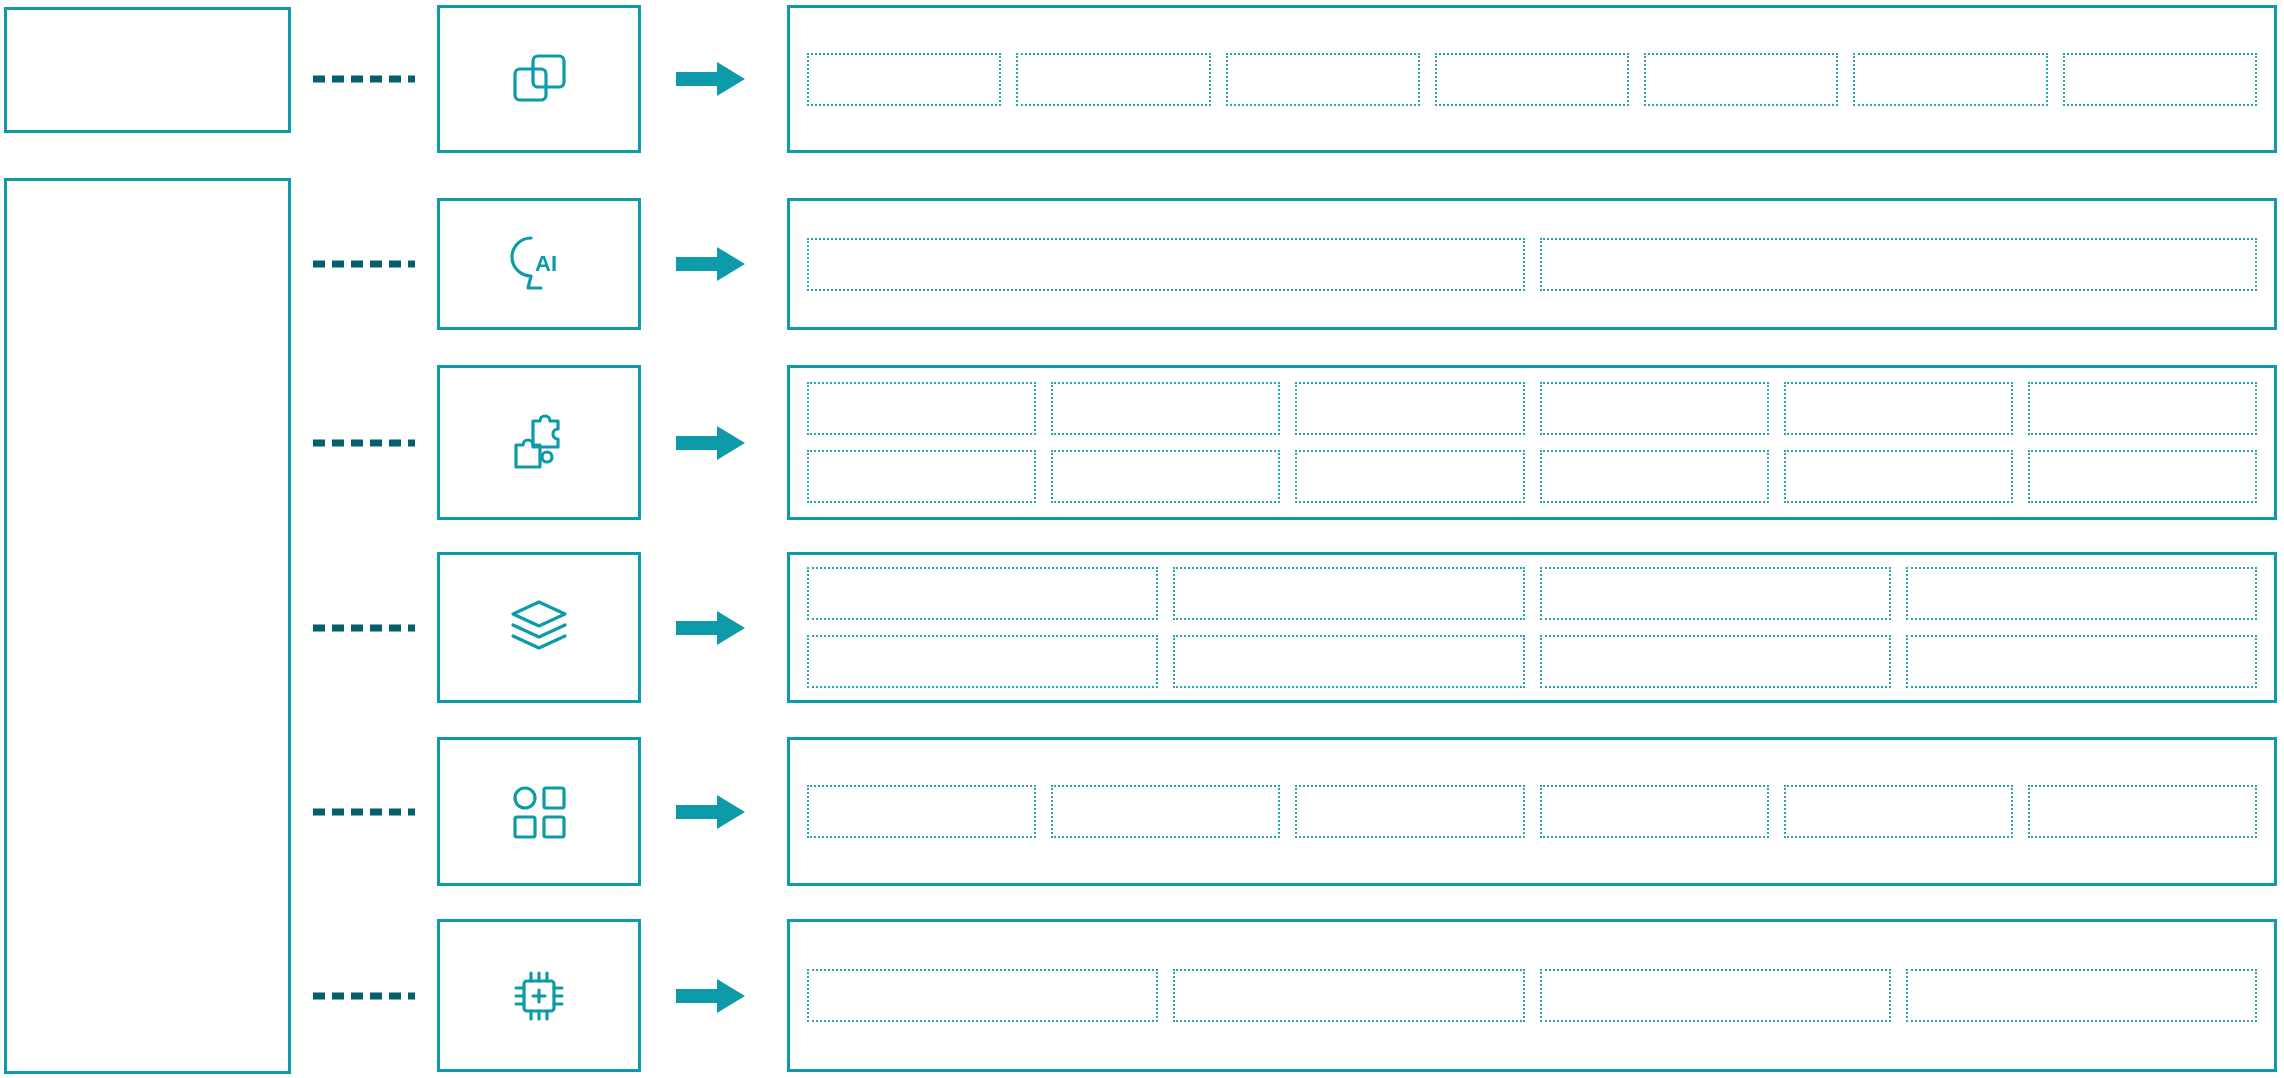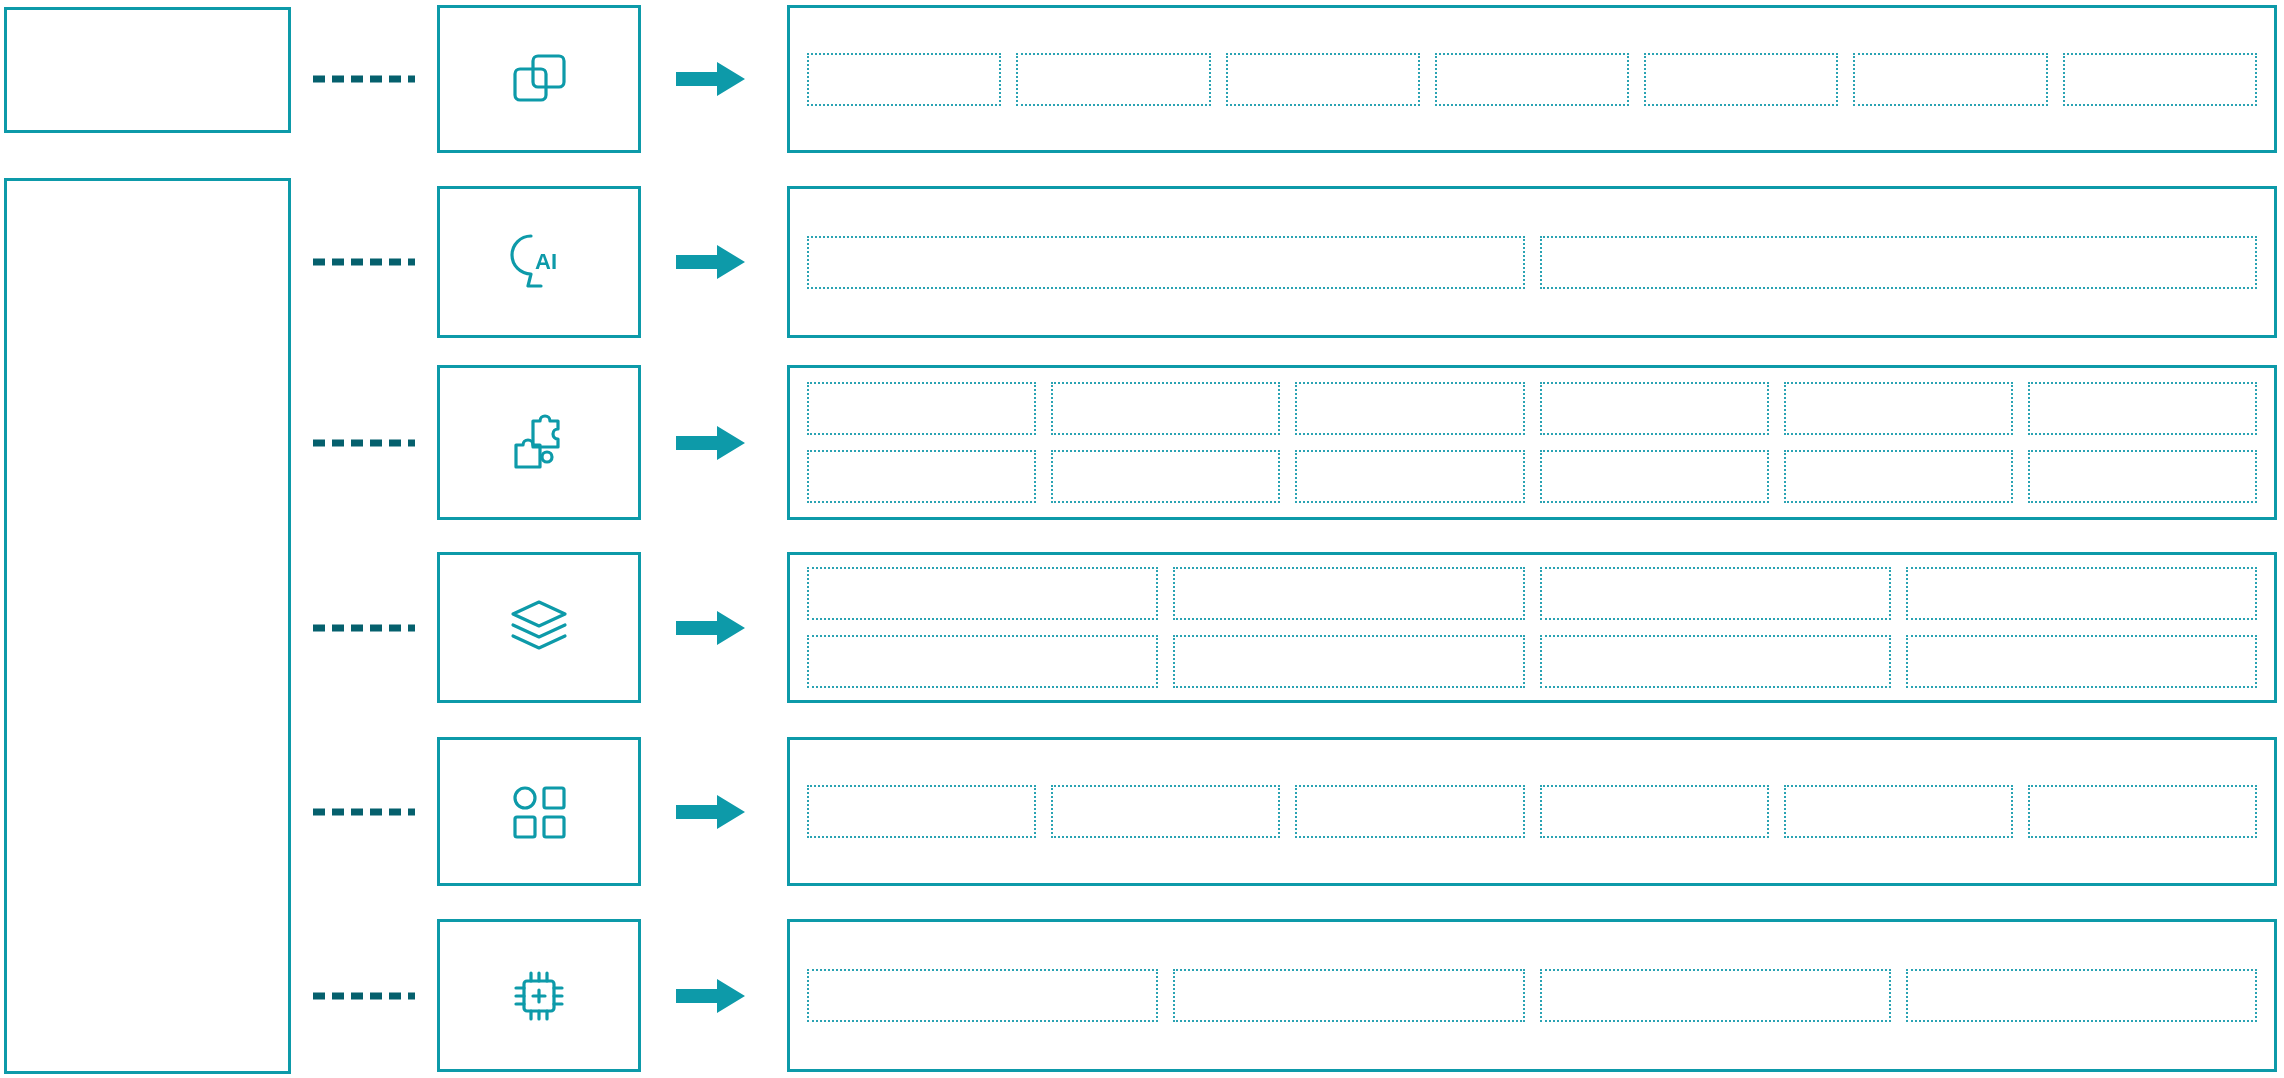--- a/index.html
+++ b/index.html
@@ -25,21 +25,21 @@
     position: absolute;
     border: 3px solid var(--primary);
     background: #ffffff;
   }
   .top-left-box  { left: 4px;  top: 7px;   width: 287px; height: 126px; }
   .left-main-box { left: 4px;  top: 178px; width: 287px; height: 896px; }
 
   
   .row { position: absolute; left: 0; width: 100%; }
   .r1 { top: 5px;   height: 148px; }
-  .r2 { top: 186px; height: 152px; padding-left: 47px; }
+  .r2 { top: 198px; height: 132px; padding-left: 47px; }
   .r3 { top: 365px; height: 155px; }
   .r4 { top: 552px; height: 151px; }
   .r5 { top: 737px; height: 149px; }
   .r6 { top: 919px; height: 153px; }
 
   .connector {
     position: absolute;
     left: 313px;
     width: 102px;
     height: 7px;

